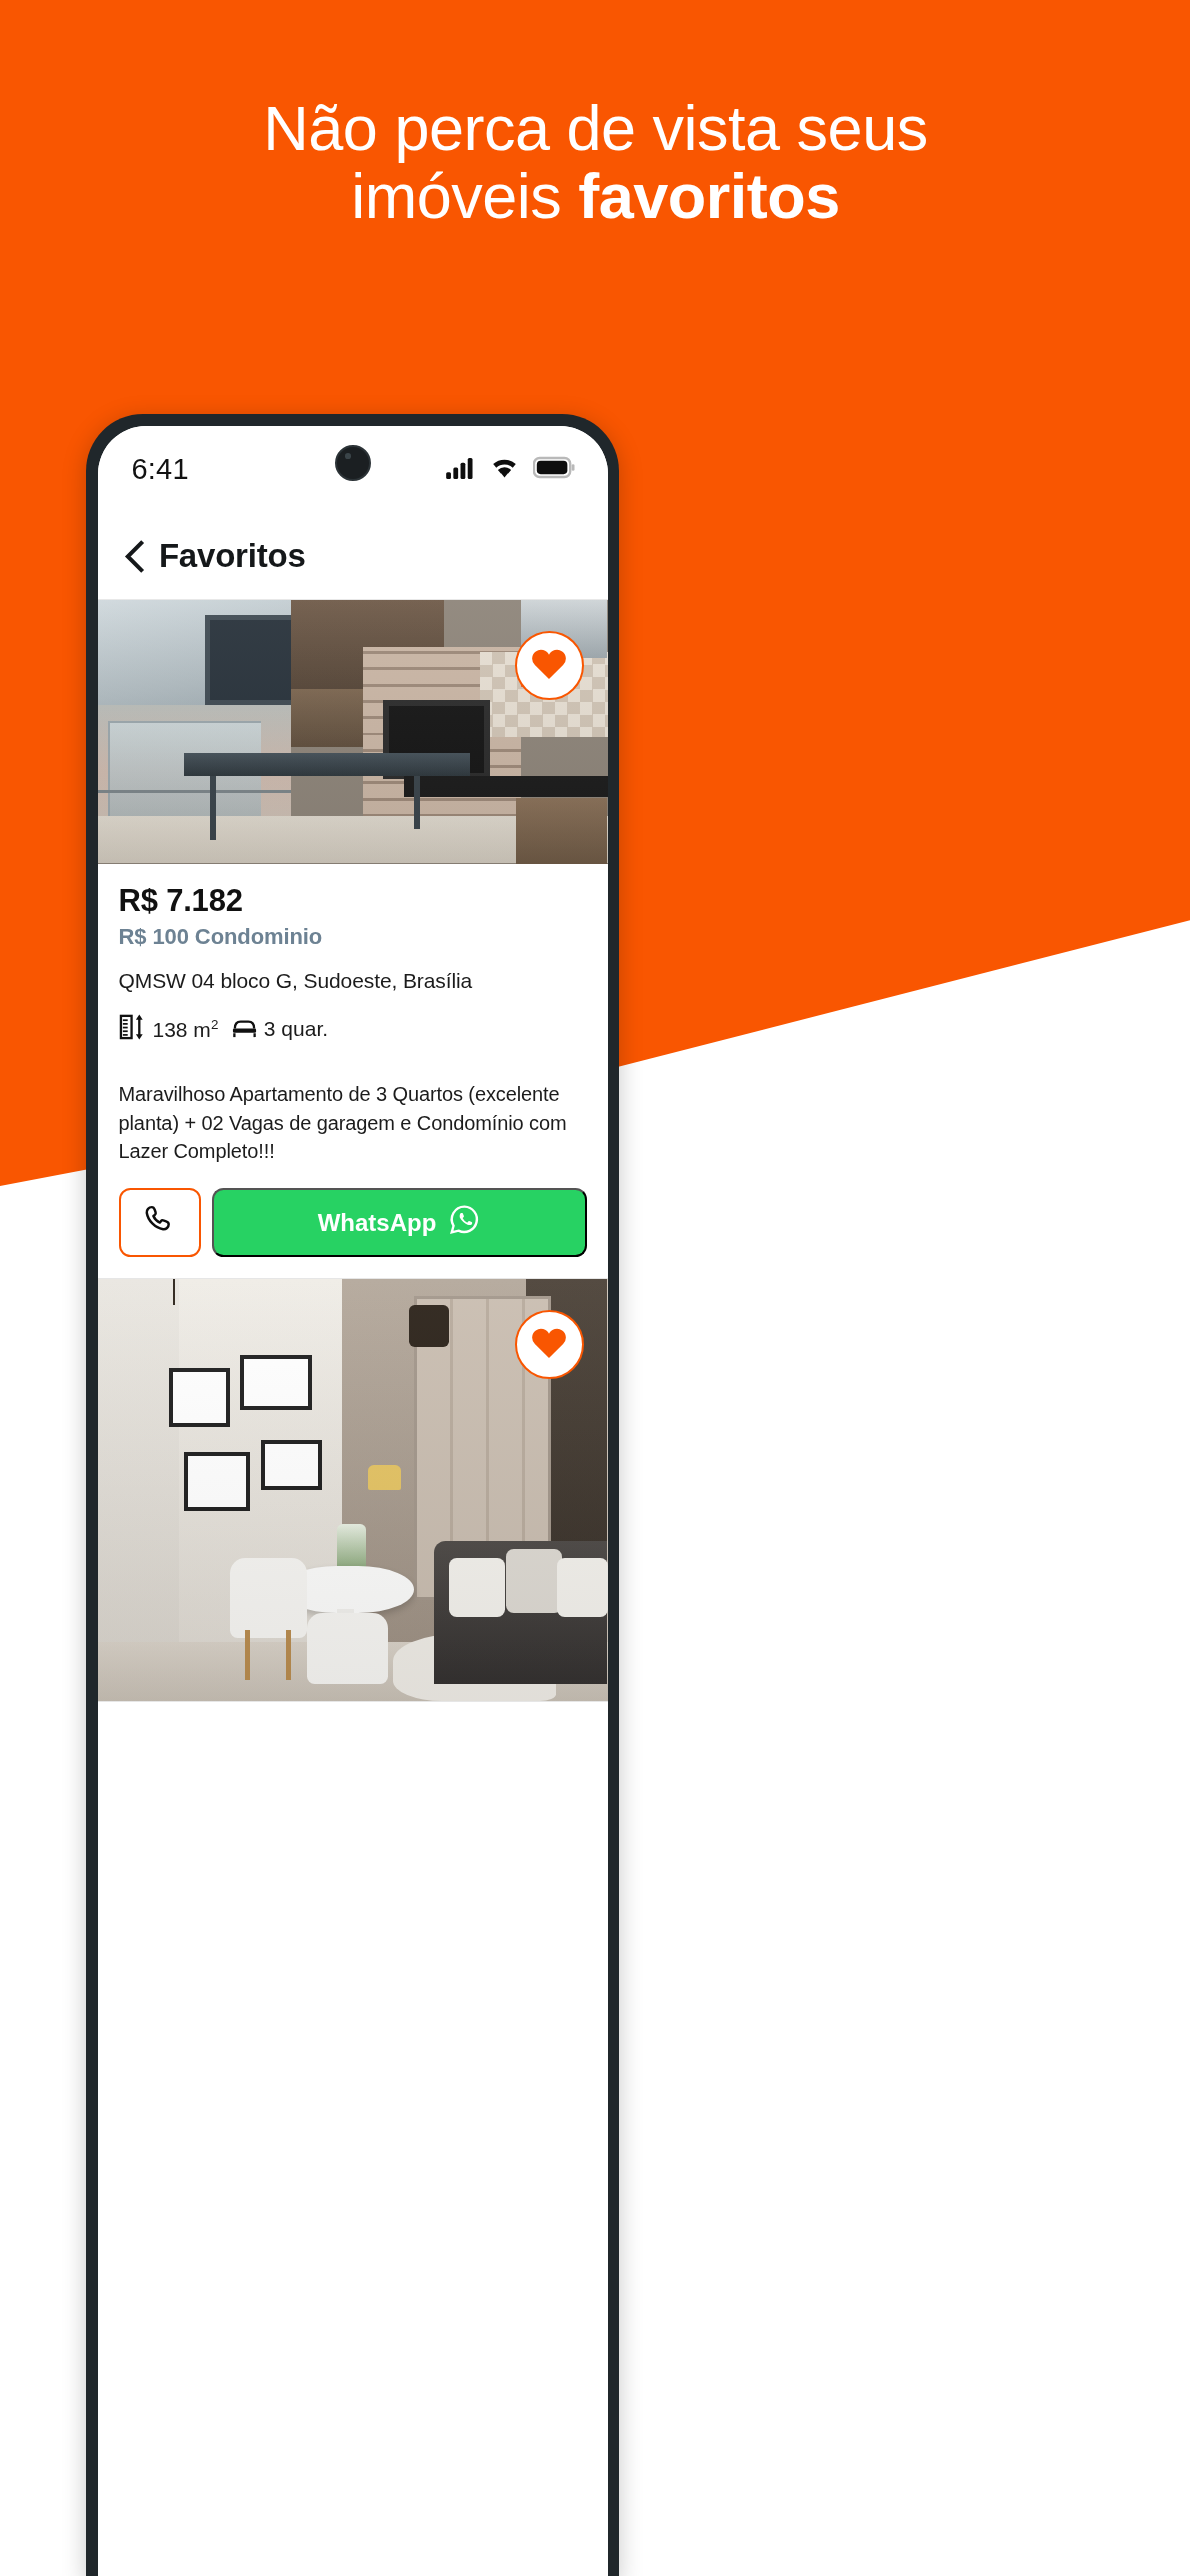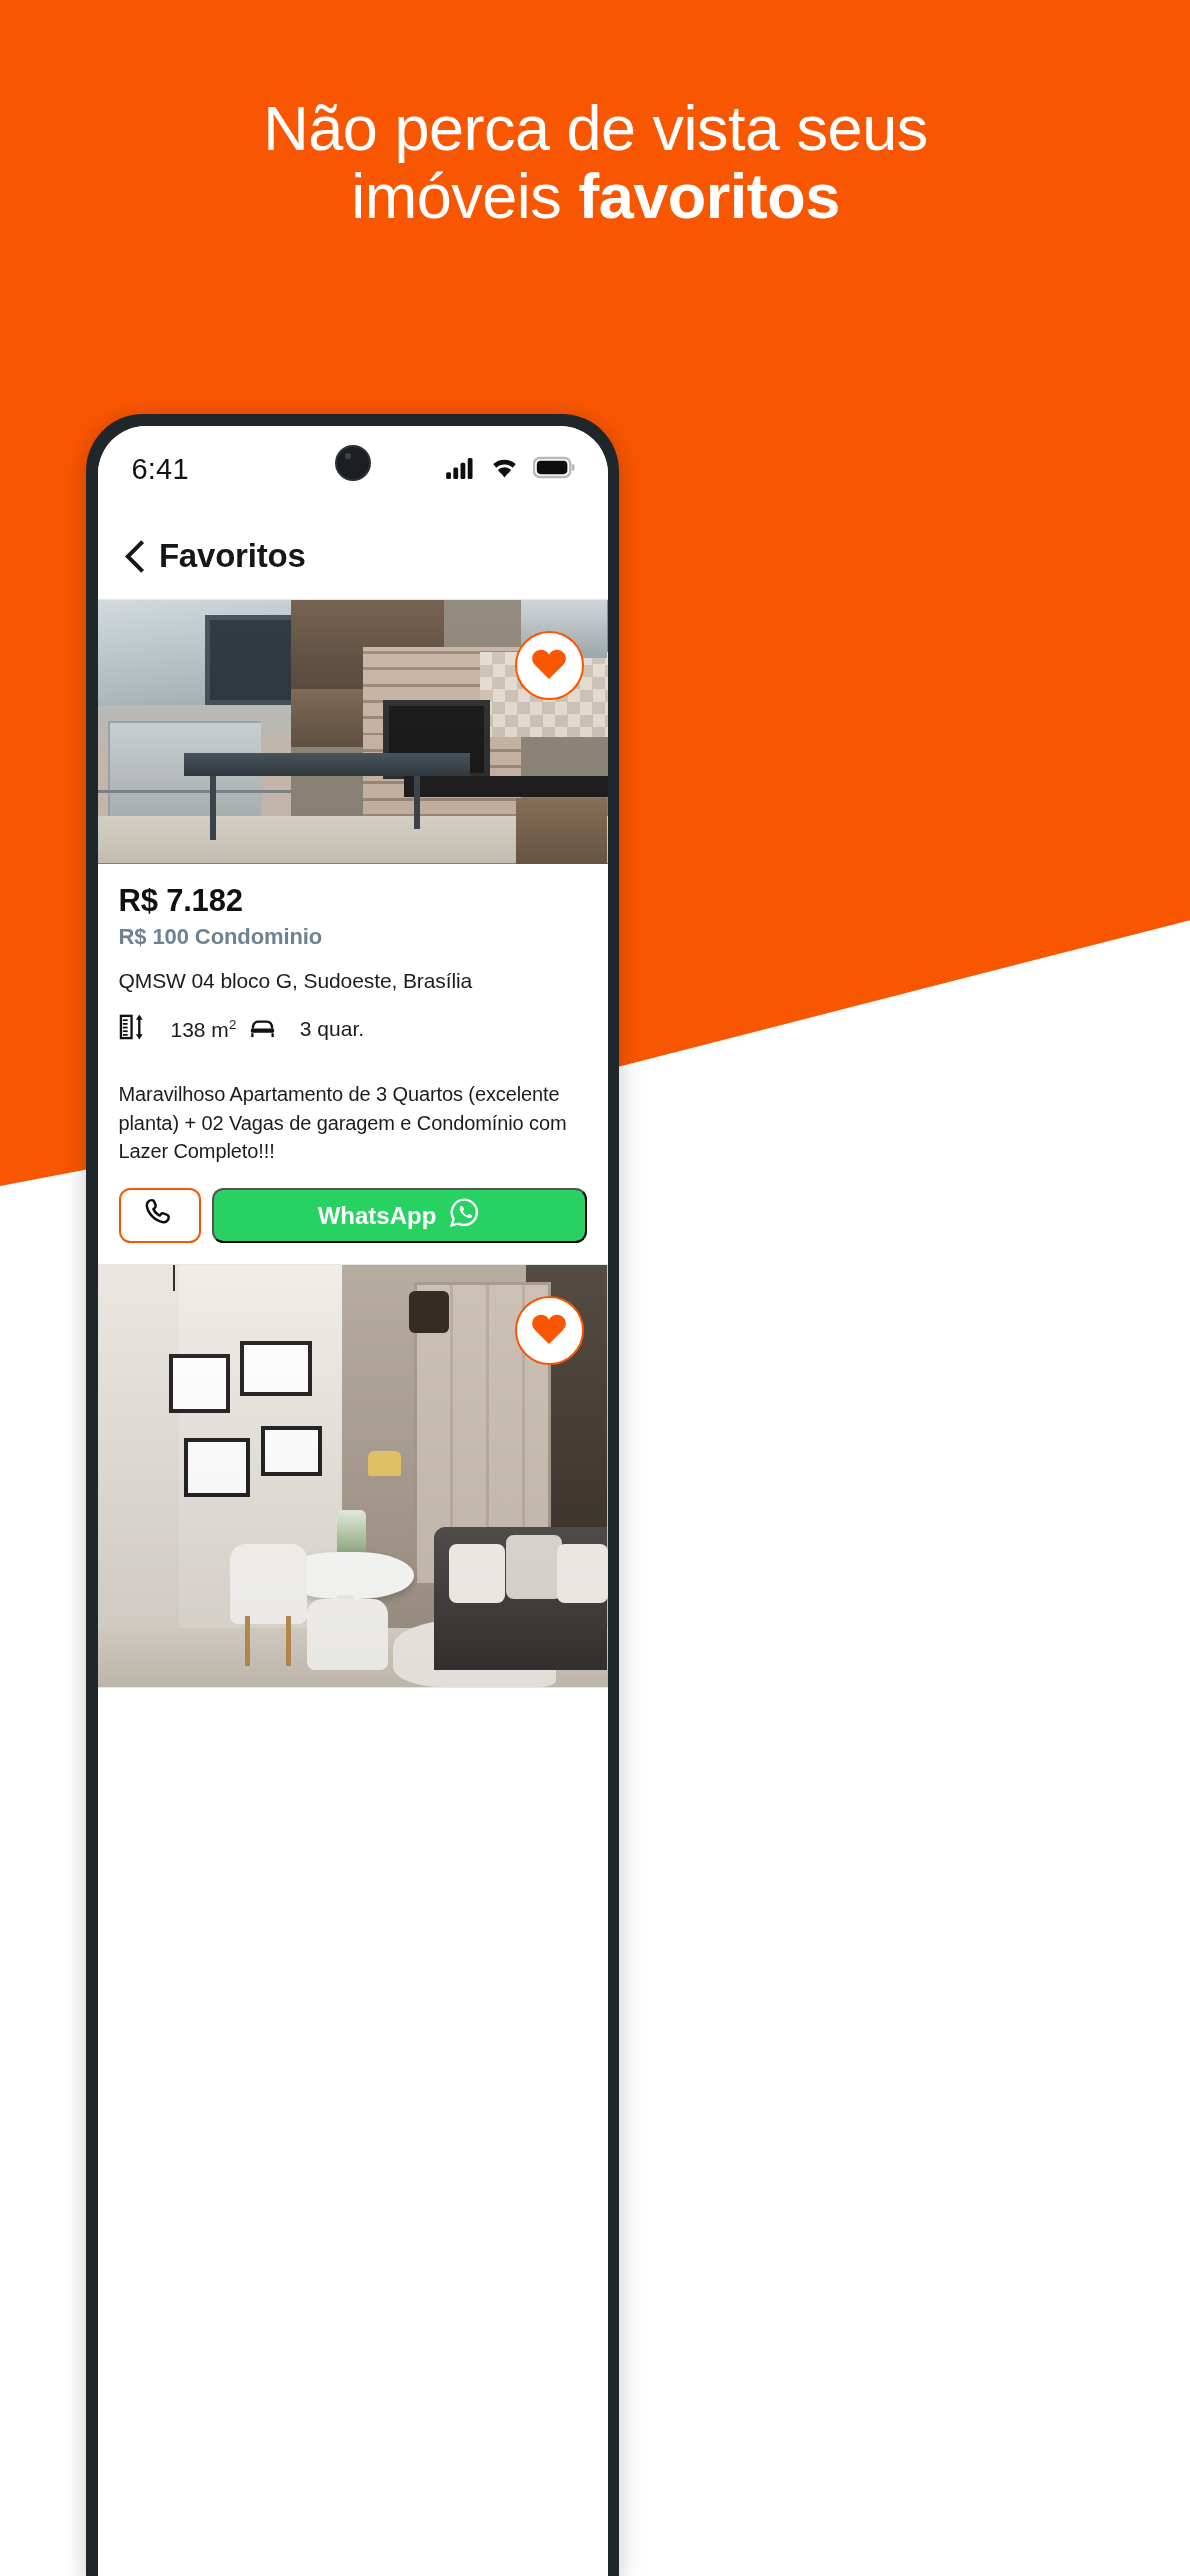--- a/index.html
+++ b/index.html
@@ -90,27 +90,27 @@
     display:flex; align-items:center; justify-content:center;
     z-index:6;
   }
   .fav-btn svg { width:36px; height:33px; }
 
   .card-body { padding:19px 21px 21px 21px; }
   .price { font-size:31px; font-weight:700; color:#111; letter-spacing:-0.2px; }
   .condo { font-size:22px; font-weight:700; color:#6d8293; margin-top:5.7px; letter-spacing:-0.1px;}
   .address { font-size:21px; color:#1c1c1c; margin-top:19px; letter-spacing:-0.1px;}
   .features { display:flex; align-items:center; gap:11.5px; margin-top:19px; }
-  .feat { display:flex; align-items:center; gap:23px; font-size:21px; color:#1c1c1c; }
+  .feat { display:flex; align-items:center; gap:5px; font-size:21px; color:#1c1c1c; }
   .feat sup { font-size:13.4px; vertical-align:super; }
   .desc { font-size:20px; color:#1c1c1c; line-height:1.42; margin-top:34px; letter-spacing:-0.1px;}
   .actions { display:flex; gap:11.5px; margin-top:23px; align-items:stretch; }
   .btn {
     border-radius:11.5px; display:flex; align-items:center; justify-content:center;
-    gap:11.5px; height:55px; font-size:24px; font-weight:700;
+    gap:11.5px; height:69px; font-size:24px; font-weight:700;
   }
   .btn-phone { width:82px; background:#fff; border:2.4px solid #f95601; }
   .btn-wa { flex:1.28; background:#27d263; color:#ffffff; }
   .btn-contact { flex:1.38; background:#f95601; color:#ffffff; }
 
   
   .ph1 { background:#8d8479; }
   .ph1 .sky { position:absolute; left:0; top:0; width:38%; height:56%;
               background:linear-gradient(170deg,#cfd8dc 0%,#aeb9be 55%,#8e9ba2 100%); }
   .ph1 .balcony { position:absolute; left:0; top:40%; width:38%; height:60%;

